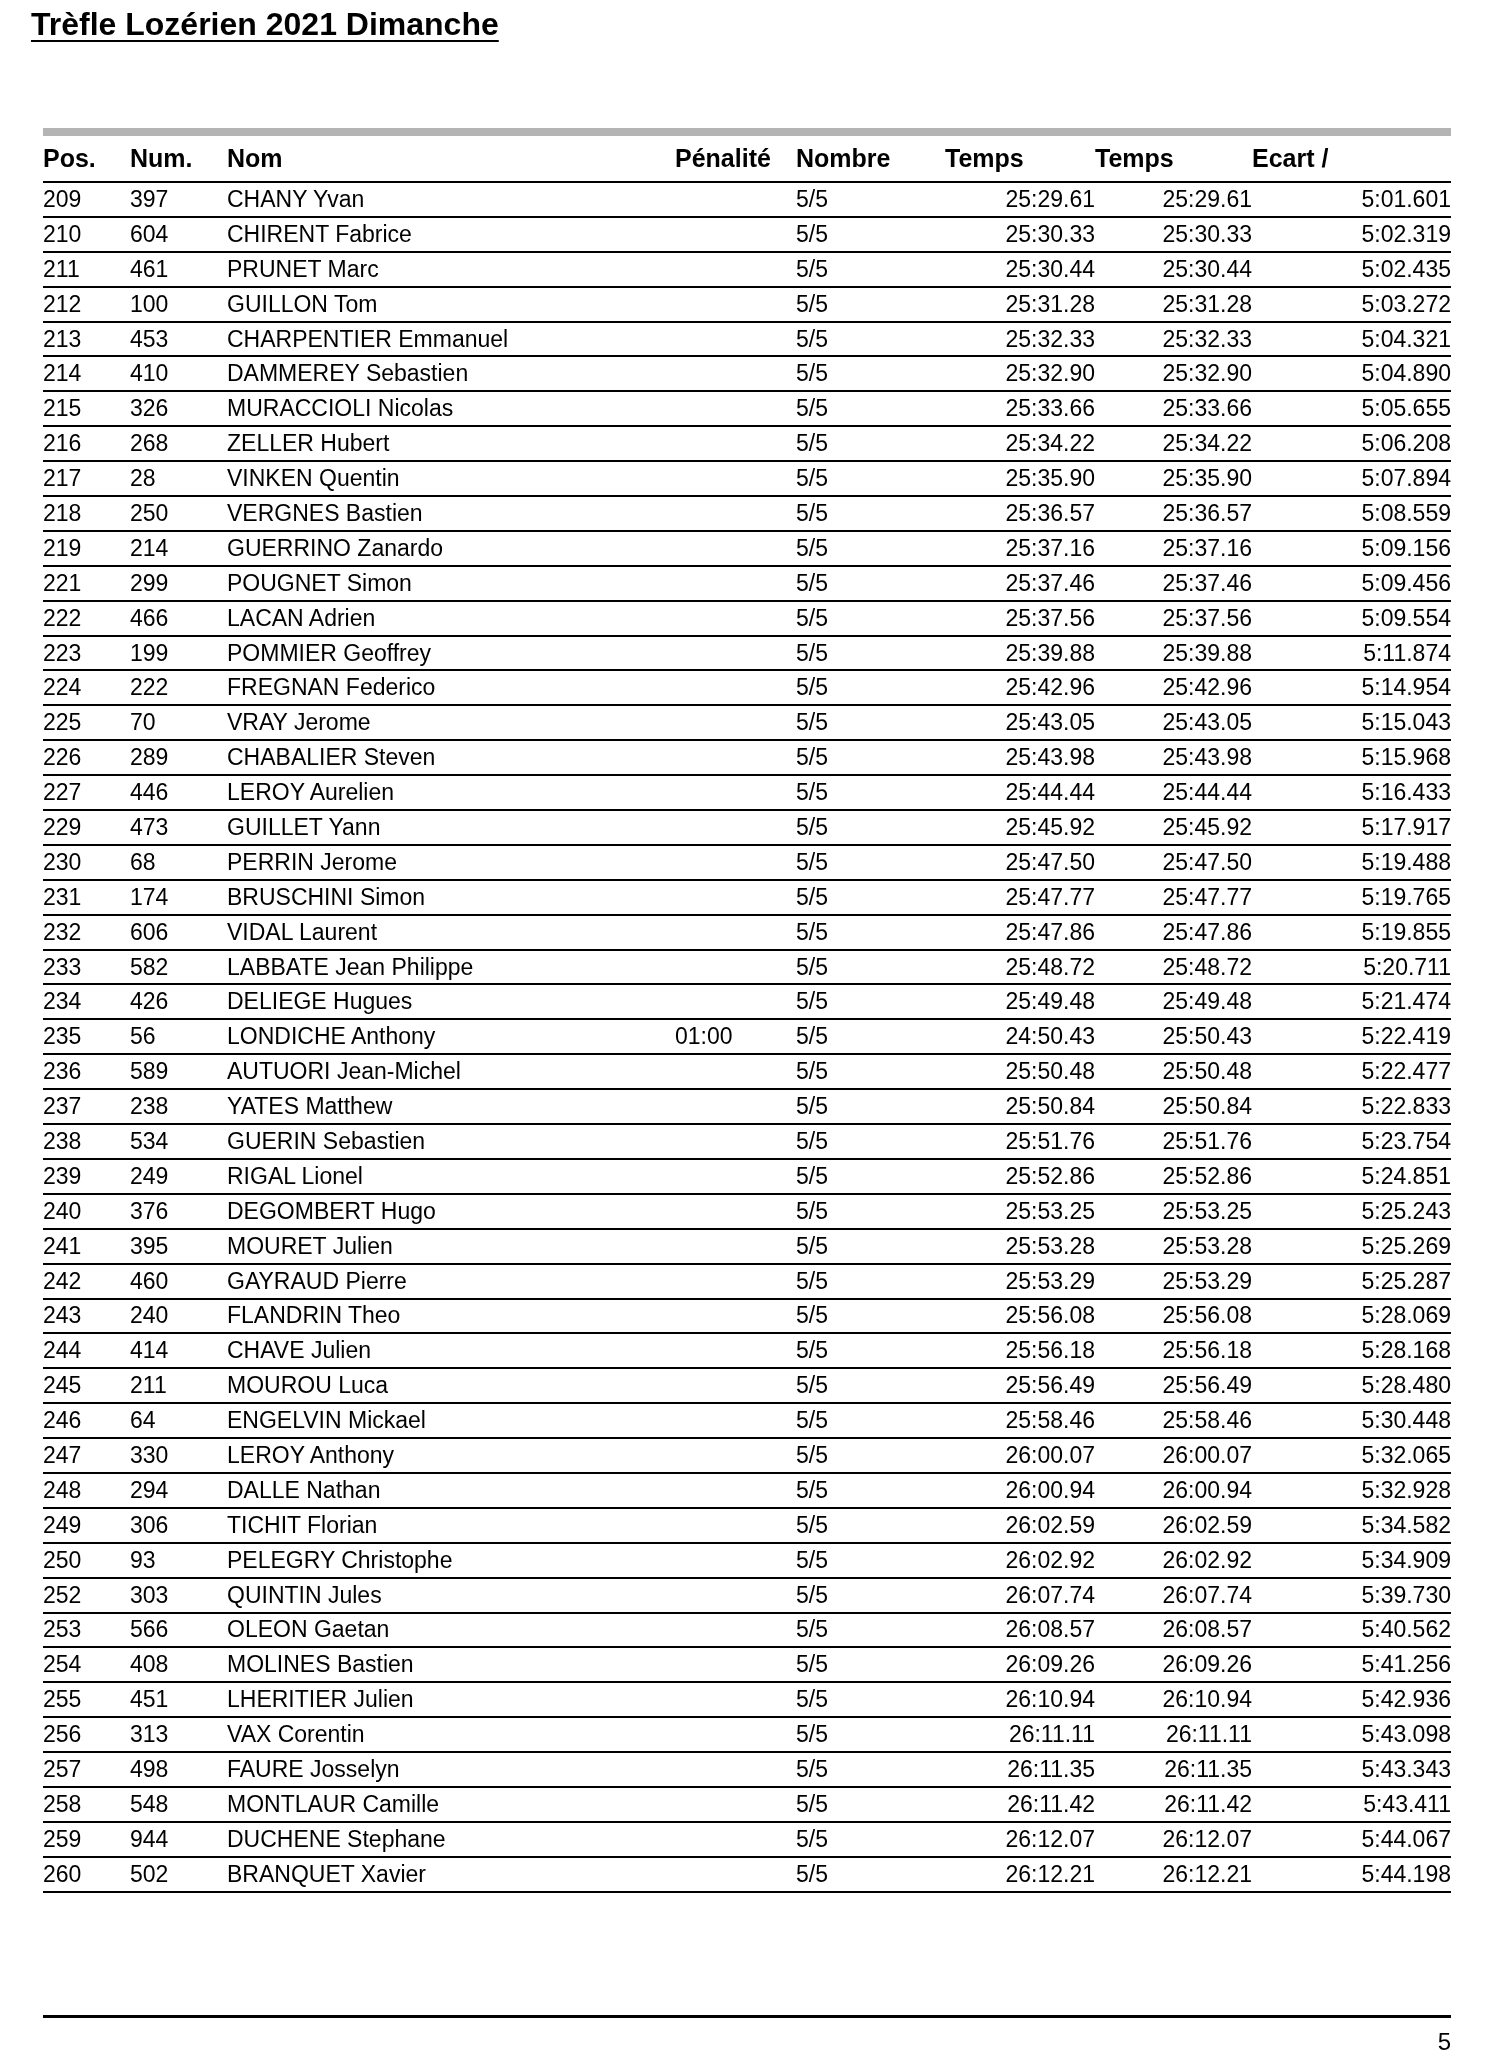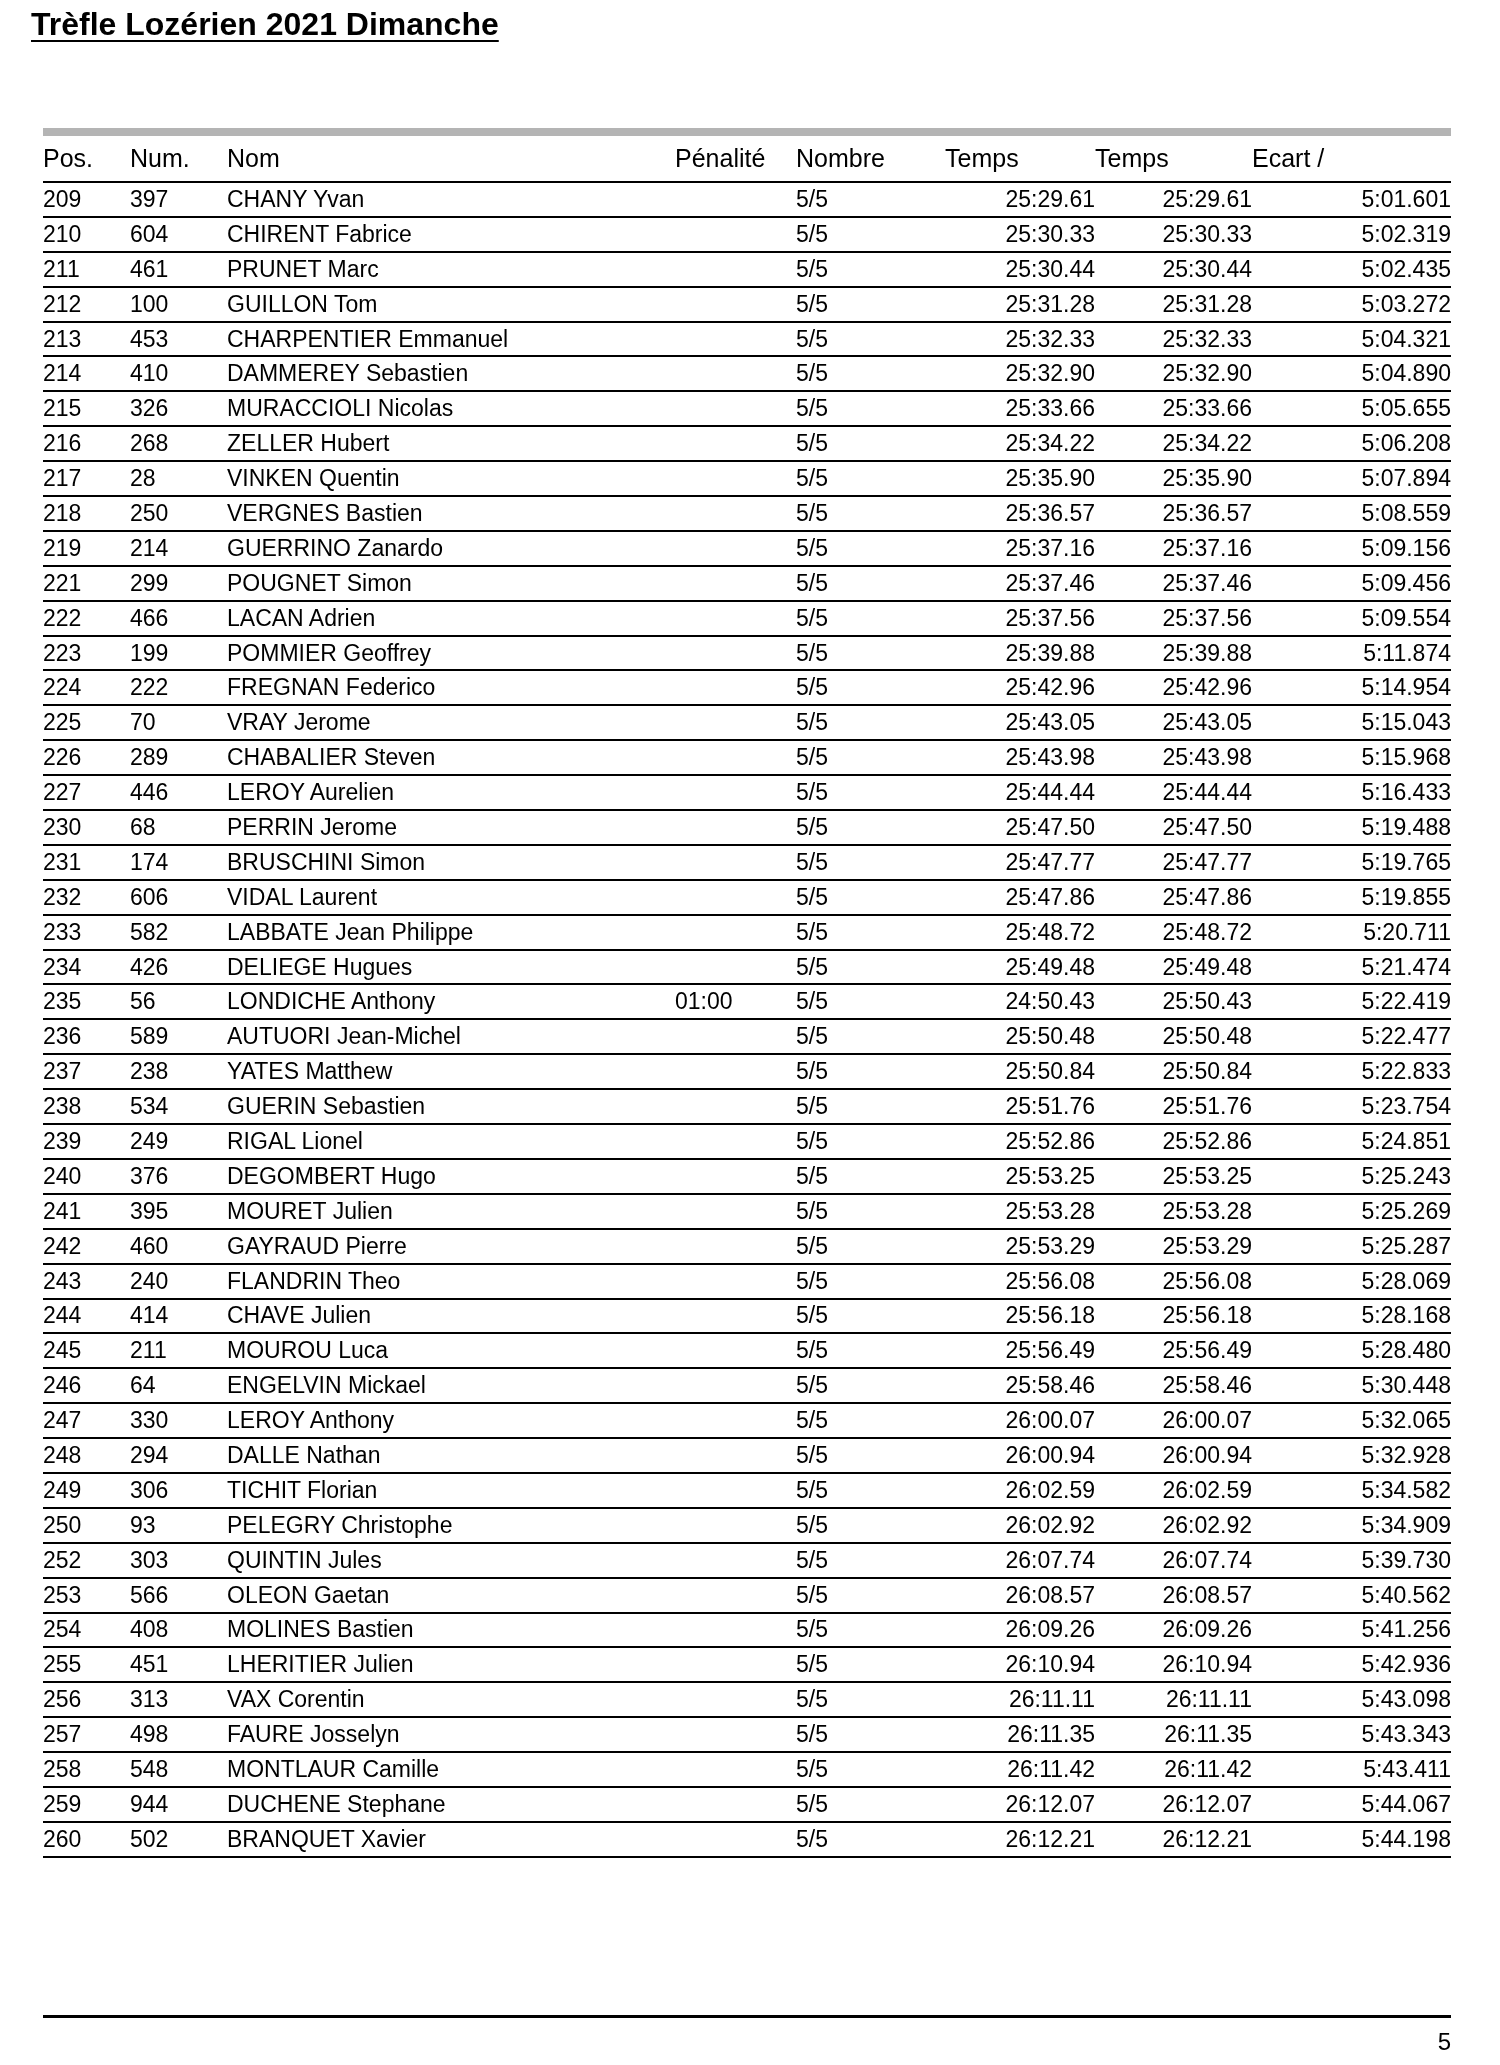--- a/index.html
+++ b/index.html
@@ -33,21 +33,21 @@
     position: absolute;
     left: 43px; top: 136px;
     width: 1408px;
     border-collapse: collapse;
     table-layout: fixed;
   }
   table.results th {
     height: 45px;
     vertical-align: middle;
     font-size: 25px;
-    font-weight: normal;
+    font-weight: bold;
     text-align: left;
     padding: 0;
     border-bottom: 2px solid #000;
     white-space: nowrap;
   }
   table.results td {
     height: 32.9px;
     vertical-align: middle;
     font-size: 23px;
     padding: 0;
@@ -304,20 +304,30 @@
       <td class="c-num">446</td>
       <td class="c-name">LEROY Aurelien</td>
       <td class="c-pen"></td>
       <td class="c-cnt">5/5</td>
       <td class="c-t1">25:44.44</td>
       <td class="c-t2">25:44.44</td>
       <td class="c-gap">5:16.433</td>
     </tr>
 
 
+    <tr>
+      <td class="c-pos">229</td>
+      <td class="c-num">473</td>
+      <td class="c-name">GUILLET Yann</td>
+      <td class="c-pen"></td>
+      <td class="c-cnt">5/5</td>
+      <td class="c-t1">25:45.92</td>
+      <td class="c-t2">25:45.92</td>
+      <td class="c-gap">5:17.917</td>
+    </tr>
 
     <tr>
       <td class="c-pos">230</td>
       <td class="c-num">68</td>
       <td class="c-name">PERRIN Jerome</td>
       <td class="c-pen"></td>
       <td class="c-cnt">5/5</td>
       <td class="c-t1">25:47.50</td>
       <td class="c-t2">25:47.50</td>
       <td class="c-gap">5:19.488</td>

